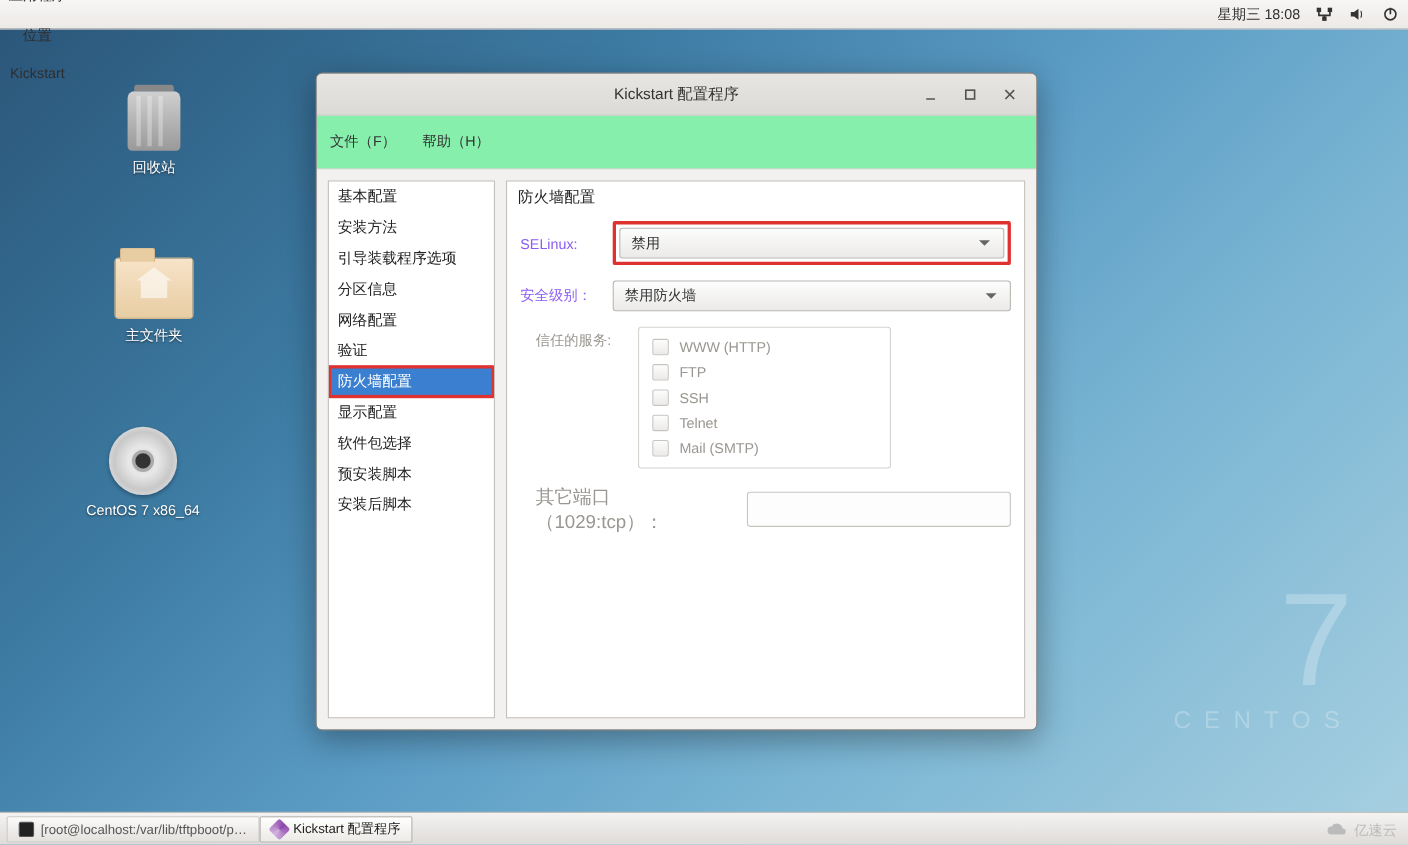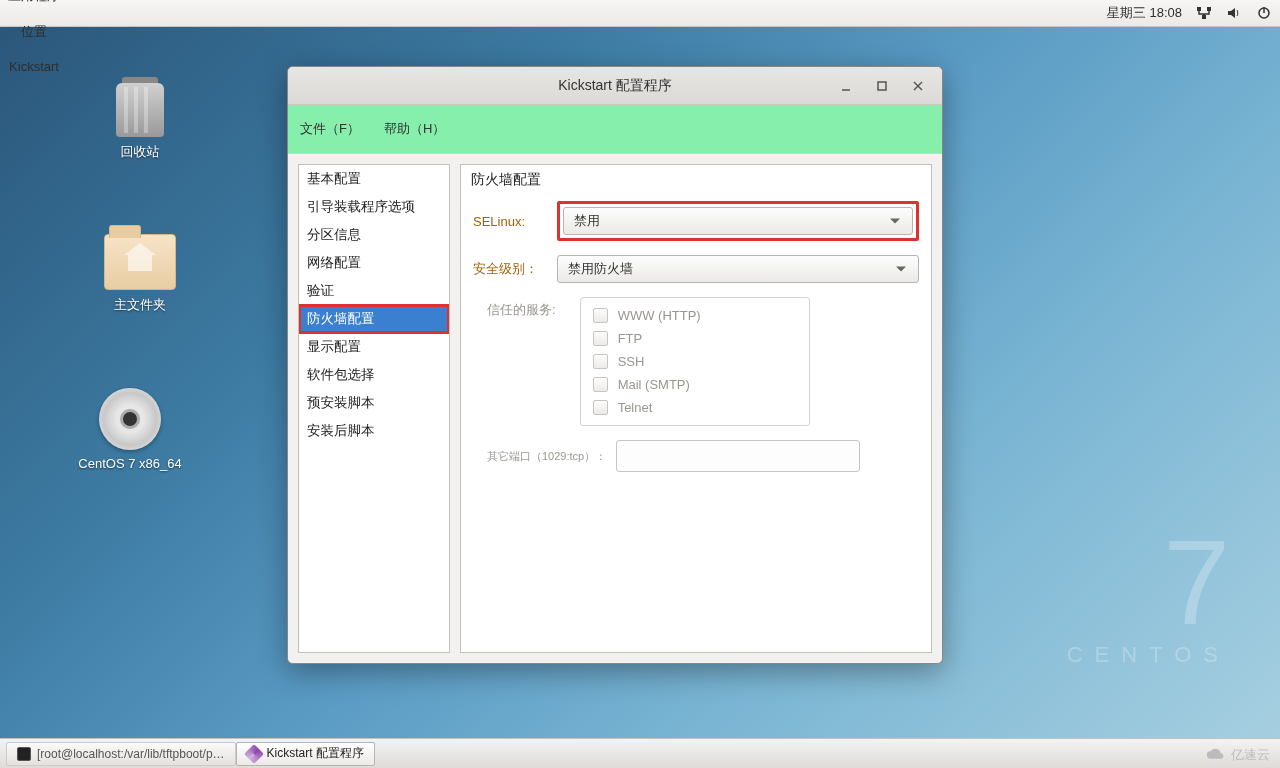--- a/index.html
+++ b/index.html
@@ -49,30 +49,30 @@
 .win-menu { height:49px; background:#86efac; border-bottom:1px solid #d6d3cf; display:flex; align-items:center; padding:0 12px; gap:24px; font-size:13px; color:#333;}
 .win-body { flex:1; display:flex; padding:10px; gap:10px; background:#f2f1f0;}
 .sidebar { width:152px; background:#fff; border:1px solid #c3c0bc; overflow:auto; }
 .sidebar-item { padding:5px 8px; font-size:13.5px; color:#222; white-space:nowrap; cursor:default;}
 .sidebar-item.selected { background:#3b7fd1; color:#fff; }
 .red-box { outline:3px solid #e03131; outline-offset:-2px; }
 .content { flex:1; background:#fff; border:1px solid #c3c0bc; padding:0; display:flex; flex-direction:column;}
 .content-title { padding:6px 10px 4px; font-size:14px; color:#222; font-weight:500;}
 .form-area { padding:8px 12px; display:flex; flex-direction:column; gap:14px;}
 .form-row { display:flex; align-items:center; gap:12px;}
-.form-row label { font-size:13px; color:#a16207; width:72px; text-align:left;}
+.form-row label { font-size:13px; color:#8b5cf6; width:72px; text-align:left;}
 .combo { flex:1; height:28px; background:linear-gradient(#fdfdfd,#ebeae8); border:1px solid #b8b5b1; border-radius:3px; display:flex; align-items:center; padding:0 10px; font-size:13px; color:#333; position:relative;}
 .combo::after { content:""; position:absolute; right:12px; top:50%; border-left:5px solid transparent; border-right:5px solid transparent; border-top:5px solid #666; transform:translateY(-50%);}
 .services { display:flex; gap:24px; align-items:flex-start; padding-left:14px;}
 .services-label { color:#9a9691; font-size:13px; padding-top:4px;}
 .service-list { background:#fff; border:1px solid #d6d3cf; border-radius:3px; padding:6px 10px; min-width:230px;}
 .service-item { display:flex; align-items:center; gap:10px; padding:4px 2px; font-size:13px; color:#9a9691;}
 .chk { width:15px; height:15px; border:1px solid #c8c5c1; background:linear-gradient(#fdfdfd,#ebeae8); border-radius:2px;}
 .ports-row { display:flex; align-items:center; gap:10px; padding-left:14px;}
-.ports-row label{ color:#9a9691; font-size:11px;}
+.ports-row label{ color:#9a9691; font-size:17px;}
 .text-input { width:244px; height:32px; border:1px solid #c8c5c1; border-radius:3px; background:#fdfdfd;}
 .combo-wrap { flex:1; position:relative;}
 .combo-wrap.highlight { padding:3px; border:3px solid #e03131; border-radius:2px;}
 .combo-wrap.highlight .combo{height:28px;}
 </style>
 </head>
 <body>
 
 <div class="menubar">
   <div class="left">
@@ -148,20 +148,21 @@
         </div>
     </div>
   </div>
   <div class="win-menu">
     <span>文件（F）</span>
     <span>帮助（H）</span>
   </div>
   <div class="win-body">
     <div class="sidebar" id="sidebar">
         <div class="sidebar-item">基本配置</div>
+        <div class="sidebar-item">安装方法</div>
         <div class="sidebar-item">引导装载程序选项</div>
         <div class="sidebar-item">分区信息</div>
         <div class="sidebar-item">网络配置</div>
         <div class="sidebar-item">验证</div>
         <div class="sidebar-item selected red-box">防火墙配置</div>
         <div class="sidebar-item">显示配置</div>
         <div class="sidebar-item">软件包选择</div>
         <div class="sidebar-item">预安装脚本</div>
         <div class="sidebar-item">安装后脚本</div>
       </div>
@@ -194,25 +195,25 @@
               <div class="service-item">
                 <span class="chk"></span>
                 <span>FTP</span>
               </div>
               <div class="service-item">
                 <span class="chk"></span>
                 <span>SSH</span>
               </div>
               <div class="service-item">
                 <span class="chk"></span>
+                <span>Telnet</span>
+              </div>
+              <div class="service-item">
+                <span class="chk"></span>
                 <span>Mail (SMTP)</span>
-              </div>
-              <div class="service-item">
-                <span class="chk"></span>
-                <span>Telnet</span>
               </div>
             </div>
         </div>
         <div class="ports-row">
           <label>其它端口（1029:tcp）：</label>
           <div class="text-input"></div>
         </div>
       </div>
     </div>
   </div>

